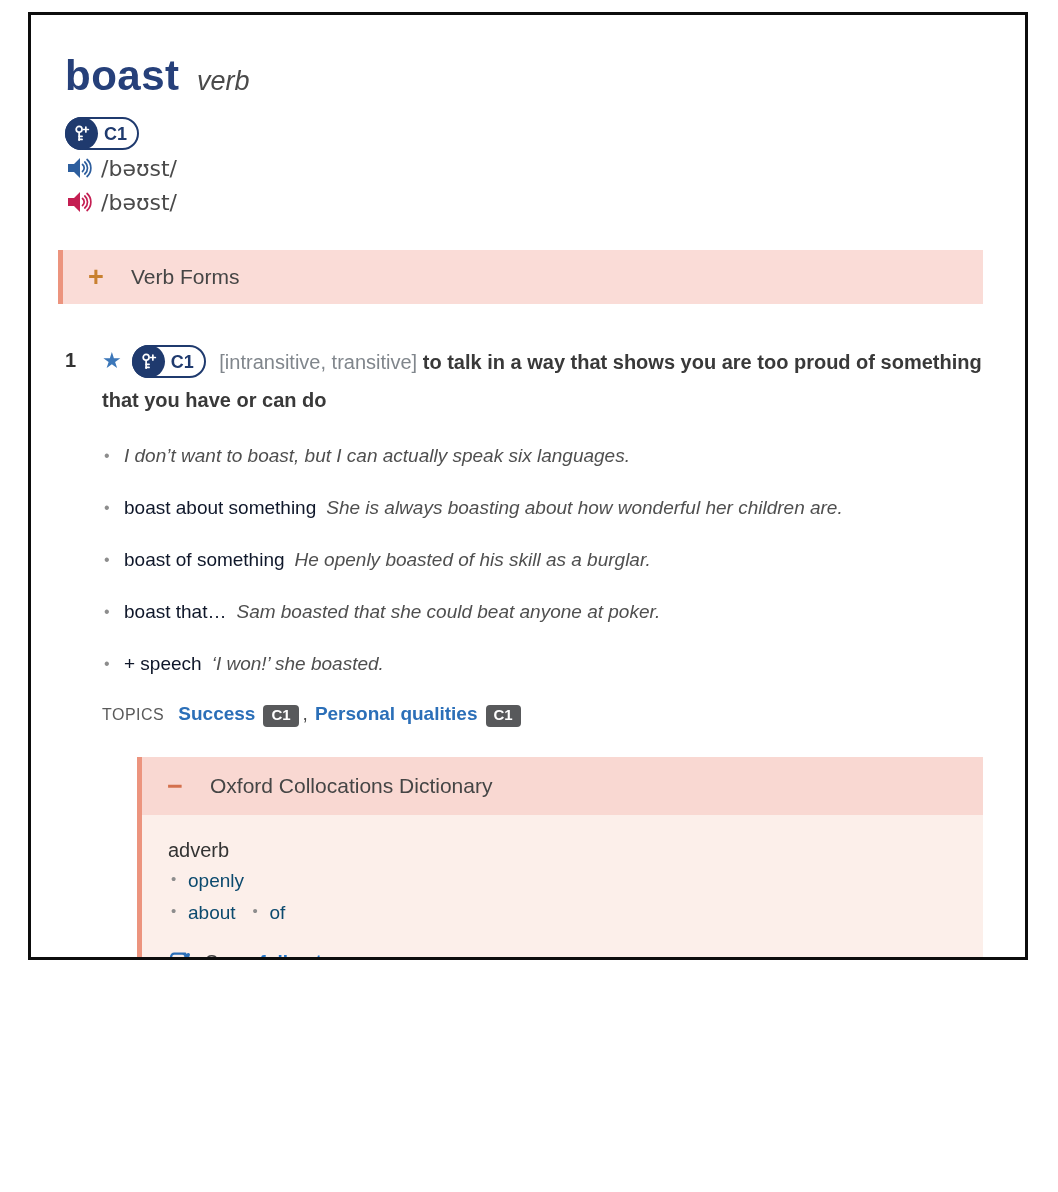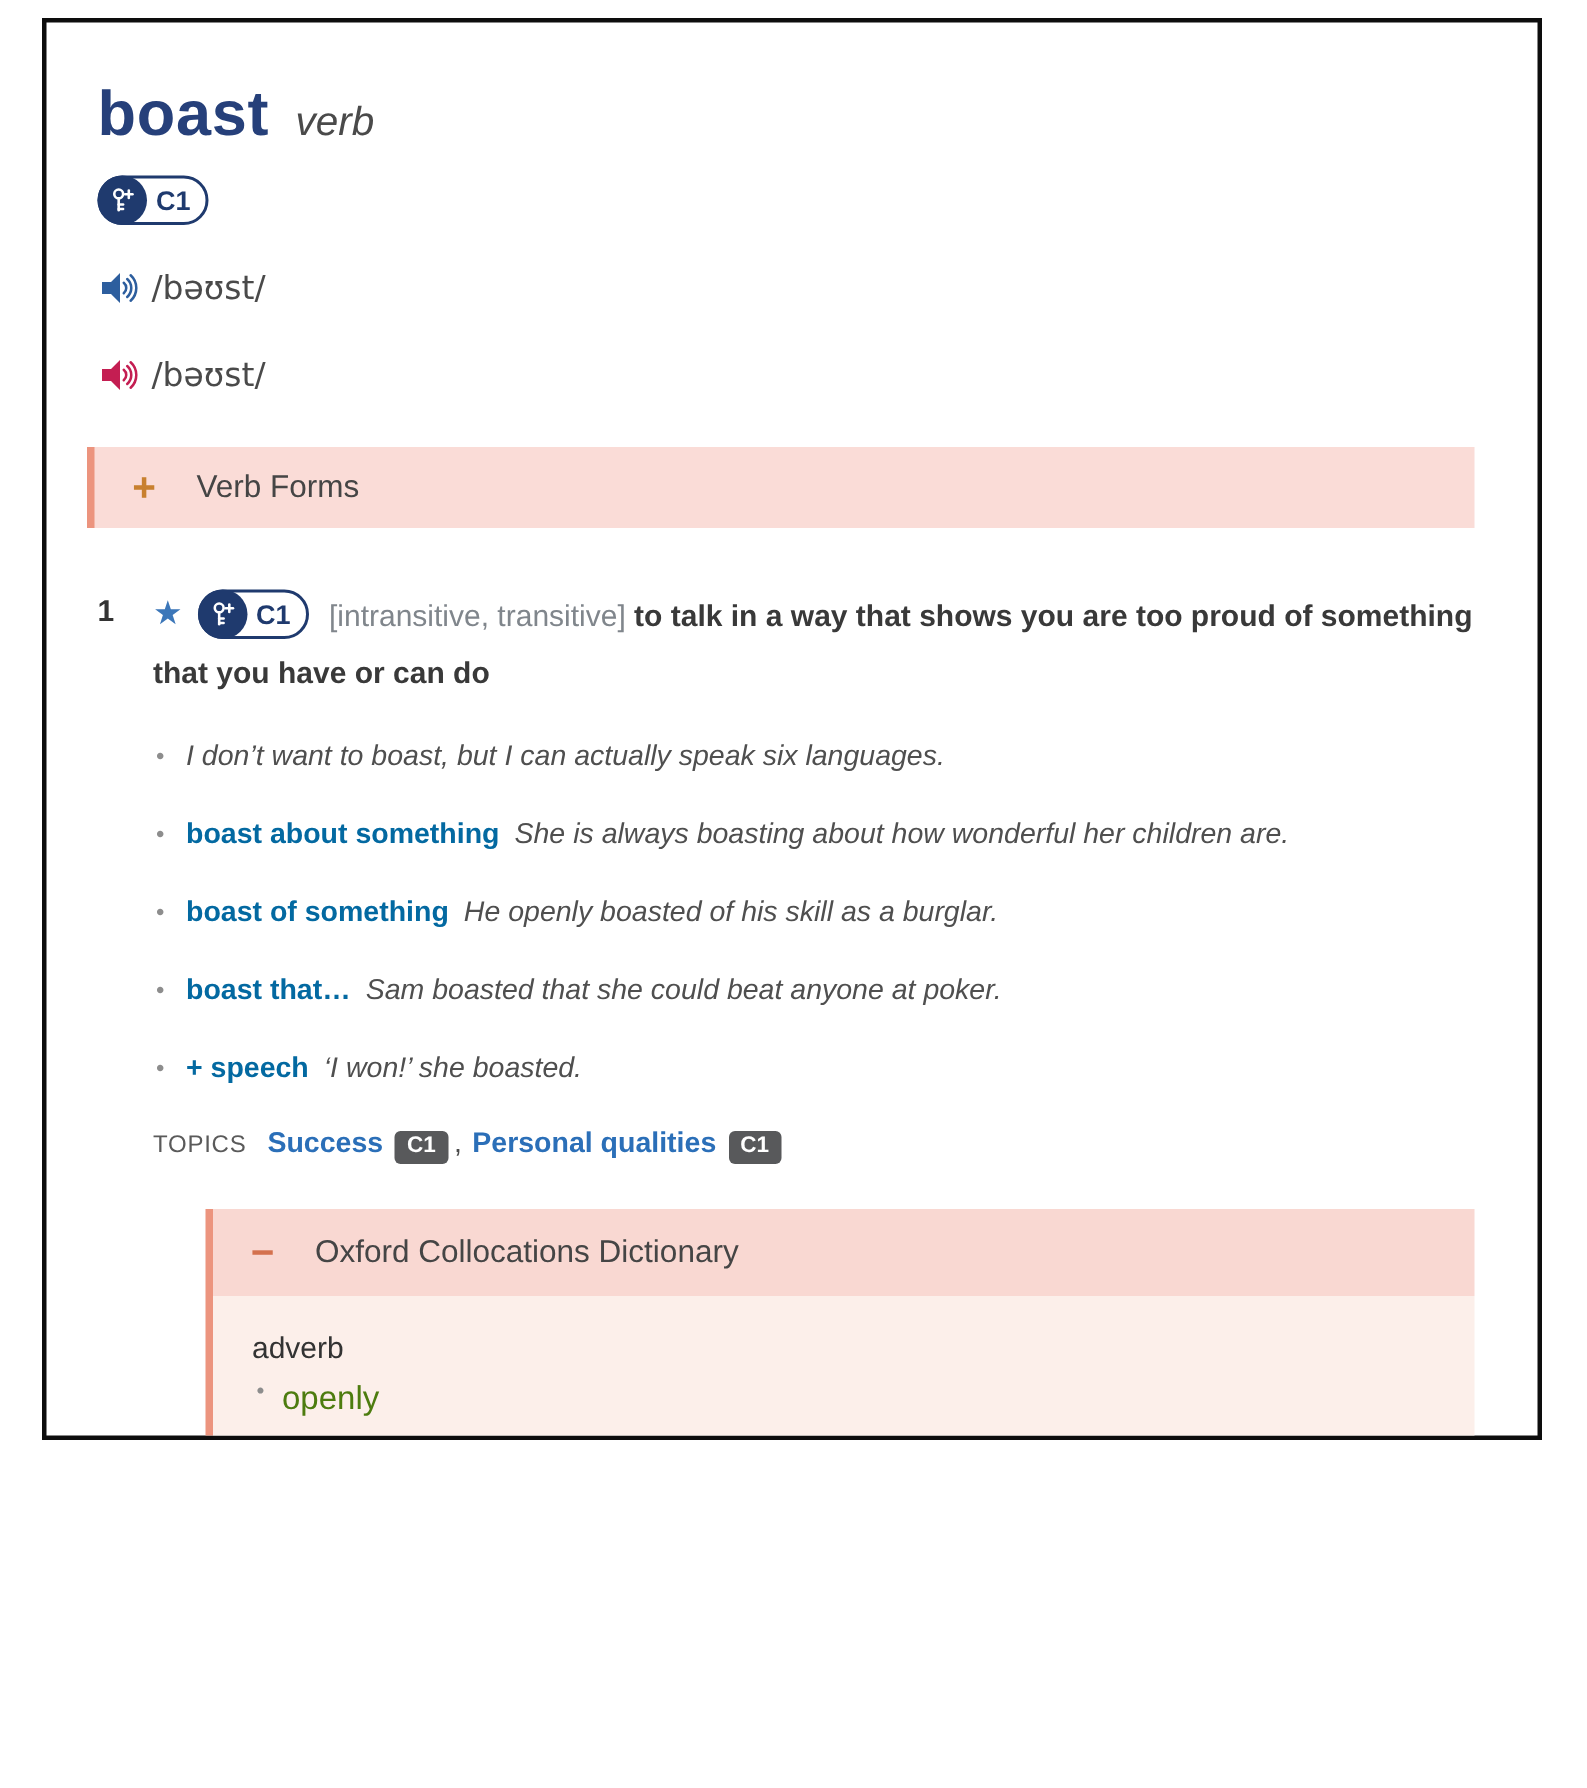--- a/index.html
+++ b/index.html
@@ -29,21 +29,21 @@
   }
   .key-circle {
     width:33px; height:33px; margin:-2px 6px -2px -2px;
     border-radius:50%; background:#1f3a6e;
     display:flex; align-items:center; justify-content:center; flex:none;
   }
   .key-level { font-size:18px; font-weight:bold; color:#1f3a6e; line-height:1; }
   .badge-row { margin-top:20px; }
 
   
-  .pron-row { margin-top:26px; display:flex; align-items:center; height:32px;text-align:right; }
+  .pron-row { margin-top:2px; display:flex; align-items:center; height:32px;text-align:right; }
   .spk { width:28px; height:28px; flex:none; cursor:pointer; }
   .spk.uk { color:#2d5e9e; }
   .spk.us { color:#c41e52; }
   .ipa { font-family:"DejaVu Sans", sans-serif; font-size:22px; color:#4a4a4a; margin-left:8px; }
 
   
   .vf-box {
     margin:32px 0 0 -7px;
     background:#fadcd7; border-left:5px solid #ec947e;
     display:flex; align-items:center;
@@ -60,21 +60,21 @@
   .sense-def-line { font-size:20px; line-height:38px; }
   .star-icon { color:#3c77b9; font-size:22px; margin-right:10px; vertical-align:1px; }
   .sense-def-line .keybadge { margin-right:8px; transform:translateY(-2px); }
   .grammar { color:#80868c; }
   .definition { color:#393939; font-weight:600; }
 
   
   .example-list { list-style:none; margin:24px 0 0; padding:0; }
   .example-item { position:relative; padding-left:22px; margin-bottom:27px; font-size:19px; line-height:25px; }
   .example-item::before { content:"•"; position:absolute; left:2px; top:0; color:#8d8d8d; font-size:16px; }
-  .ex-pattern { font-weight:bold; color:#0369a1; margin-right:10px;margin-top:48px; }
+  .ex-pattern { font-weight:normal; color:#0f172a; margin-right:10px;margin-top:48px; }
   .ex-text { font-style:italic; color:#4f4f4f; }
 
   
   .topics-row { margin-top:6px; display:flex; align-items:center; }
   .topics-label { font-size:16px; color:#5a5a5a; letter-spacing:0.5px; margin-right:14px; }
   .topic-link { font-size:19px; font-weight:bold; color:#2b6fb8; text-decoration:none; cursor:pointer; }
   .gray-badge {
     display:inline-block; background:#58595b; color:#fff;
     font-size:15px; font-weight:bold; border-radius:4px;
     padding:2px 8px 3px; margin-left:8px; line-height:1.1;
@@ -83,21 +83,21 @@
 
   
   .colloc-box { margin:30px 0 0 35px; border-left:5px solid #ec947e; }
   .colloc-header {
     background:#f9d8d2; display:flex; align-items:center;
     padding:17px 0 17px 22px; cursor:pointer;
   }
   .colloc-body { background:#fcefea; padding:24px 24px 30px 26px; }
   .colloc-heading { font-size:20px; font-weight:normal; color:#333; margin-bottom:8px; }
   .colloc-items { margin-bottom:10px; }
-  .colloc-item { position:relative; display:inline-block; padding-left:20px; margin-right:14px; font-size:22px; color:#4d7c0f; }
+  .colloc-item { position:relative; display:inline-block; padding-left:20px; margin-right:14px; font-size:19px; color:#0c4a6e; }
   .colloc-item::before { content:"•"; position:absolute; left:3px; color:#8d8d8d; font-size:15px; }
   .see-row { margin-top:26px; display:flex; align-items:center; }
   .ext-icon { width:25px; height:25px; color:#2b6fb8; flex:none; cursor:pointer; }
   .see-label { font-size:20px; color:#3f3f3f; margin-left:12px; }
   .see-link { font-size:19px; font-weight:bold; color:#1e73c8; text-decoration:none; margin-left:19px; cursor:pointer; }
 </style>
 </head>
 <body>
 
 <div class="frame">

